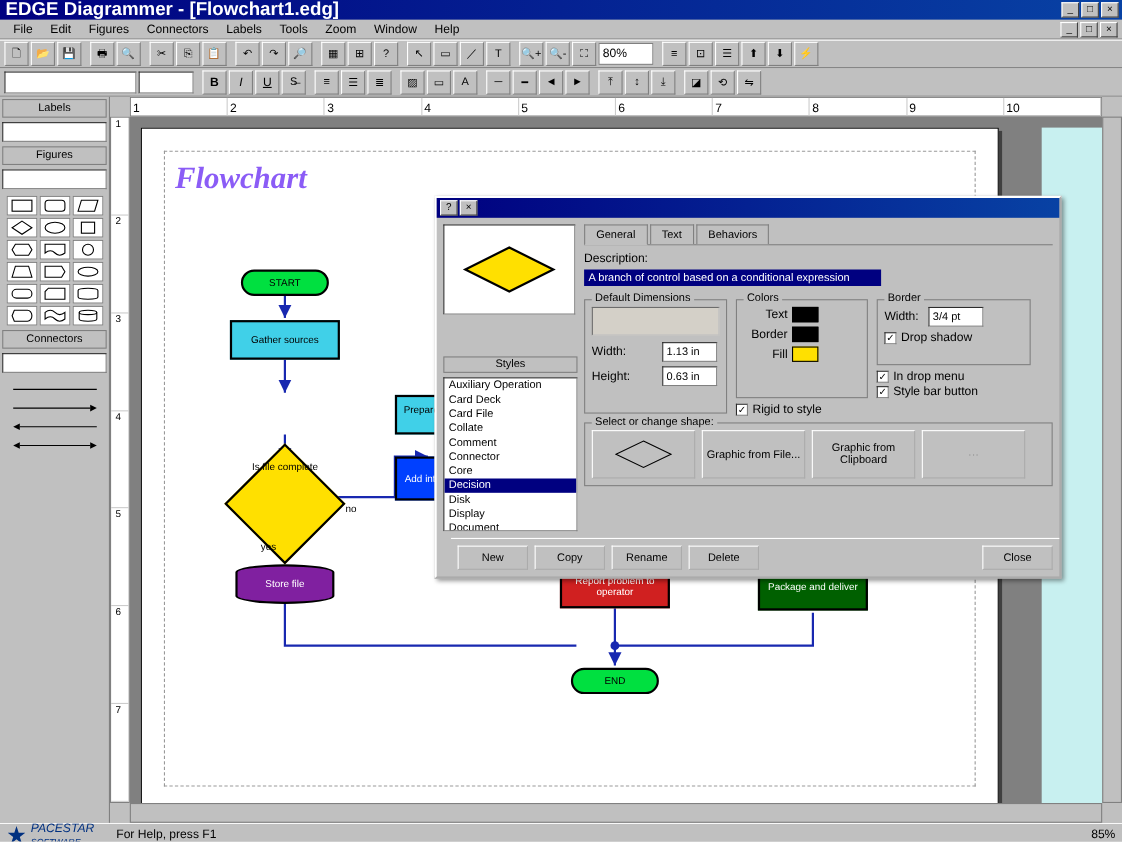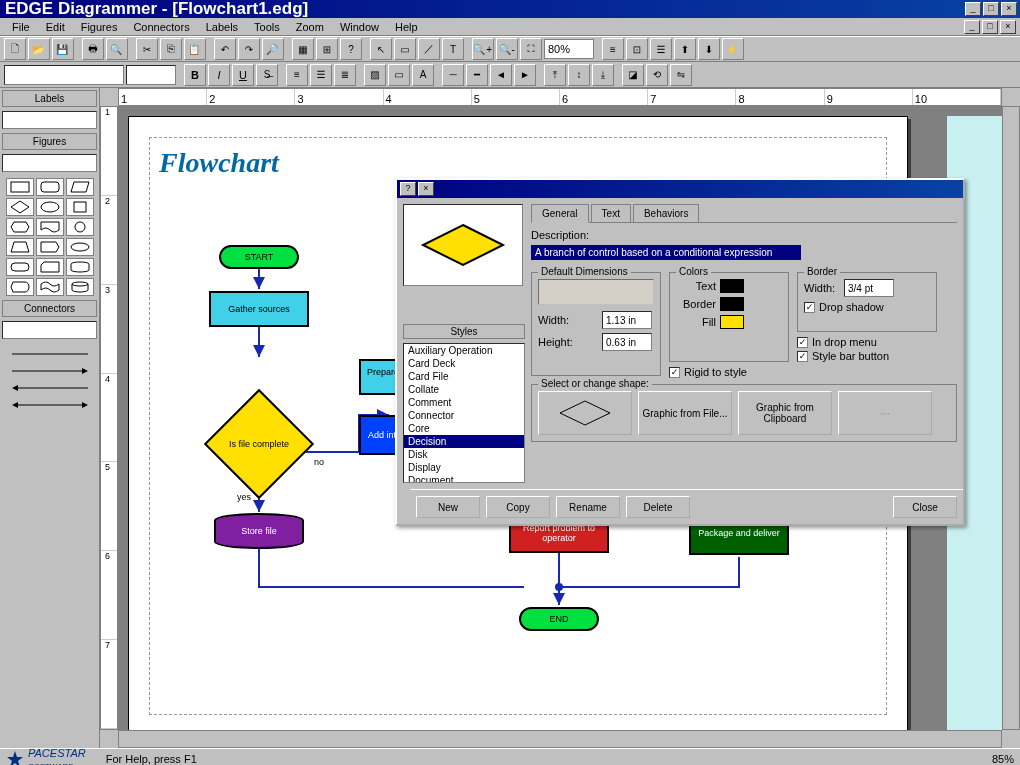--- a/index.html
+++ b/index.html
@@ -36,26 +36,26 @@
 .ruler-h { position:absolute; top:0; left:18px; right:18px; height:18px; background:#fff; border:1px solid #808080; display:flex; font-size:9px;}
 .ruler-h span { flex:1; border-right:1px solid #ccc; padding-left:2px; padding-top:4px;}
 .ruler-v { position:absolute; top:18px; left:0; width:18px; bottom:18px; background:#fff; border:1px solid #808080; display:flex; flex-direction:column;}
 .ruler-v span { flex:1; border-bottom:1px solid #ccc; font-size:9px; padding-left:4px;}
 
 .page-wrap { position:absolute; top:18px; left:18px; right:18px; bottom:18px; background:#808080; overflow:hidden;}
 .page { position:absolute; left:10px; top:10px; width:780px; height:620px; background:#fff; border:1px solid #000; box-shadow:3px 3px 0 #404040;}
 .page-margin { position:absolute; left:20px; top:20px; right:20px; bottom:20px; border:1px dashed #999;}
 .rightband { position:absolute; right:0; top:10px; width:55px; height:620px; background:#c8f0f0;}
 
-.doc-title { position:absolute; left:30px; top:30px; font-family:"Times New Roman",serif; font-style:italic; font-weight:bold; font-size:28px; color:#0369a1;}
+.doc-title { position:absolute; left:30px; top:30px; font-family:"Times New Roman",serif; font-style:italic; font-weight:bold; font-size:28px; color:#8b5cf6;}
 
 .flow-shape { position:absolute; display:flex; align-items:center; justify-content:center; text-align:center; font-size:9px; color:#000; border:2px solid #000; padding:2px;}
 .terminator { border-radius:50px; background:#00e040; width:80px; height:24px;}
 .process { background:#40d0e8; width:100px; height:36px;}
-.decision-wrap { position:absolute; width:110px; height:50px; display:flex; align-items:center; justify-content:center;}
+.decision-wrap { position:absolute; width:110px; height:50px; display:flex; align-items:flex-start; justify-content:center;}
 .decision-inner { background:#ffe000; width:78px; height:78px; border:2px solid #000; transform:rotate(45deg); position:absolute;}
 .decision-text { position:relative; z-index:2; font-size:9px; text-align:center;}
 .data-shape { background:#0040ff; color:#fff; width:100px; height:40px;}
 .storage { background:#8020a0; color:#fff; width:90px; height:36px; border-radius:50% / 20%; }
 .report { background:#d02020; color:#fff; width:100px; height:40px;}
 .package { background:#006000; color:#fff; width:100px; height:44px;}
 .edge-label { position:absolute; font-size:9px; color:#000;}
 
 .scrollbar-v { position:absolute; right:0; top:18px; width:18px; bottom:18px; background:#c0c0c0; border:1px solid #808080;}
 .scrollbar-h { position:absolute; bottom:0; left:18px; right:18px; height:18px; background:#c0c0c0; border:1px solid #808080;}

